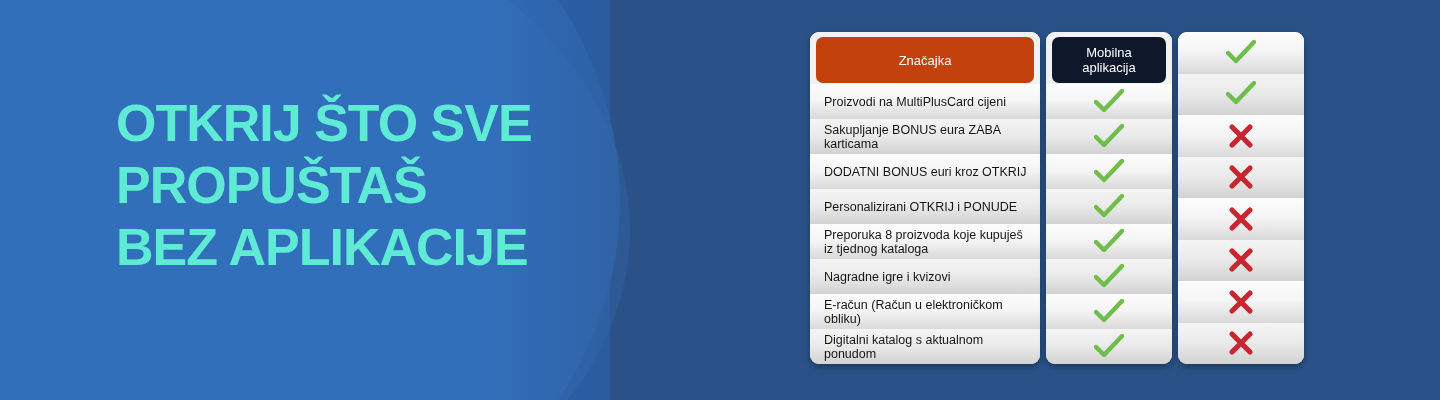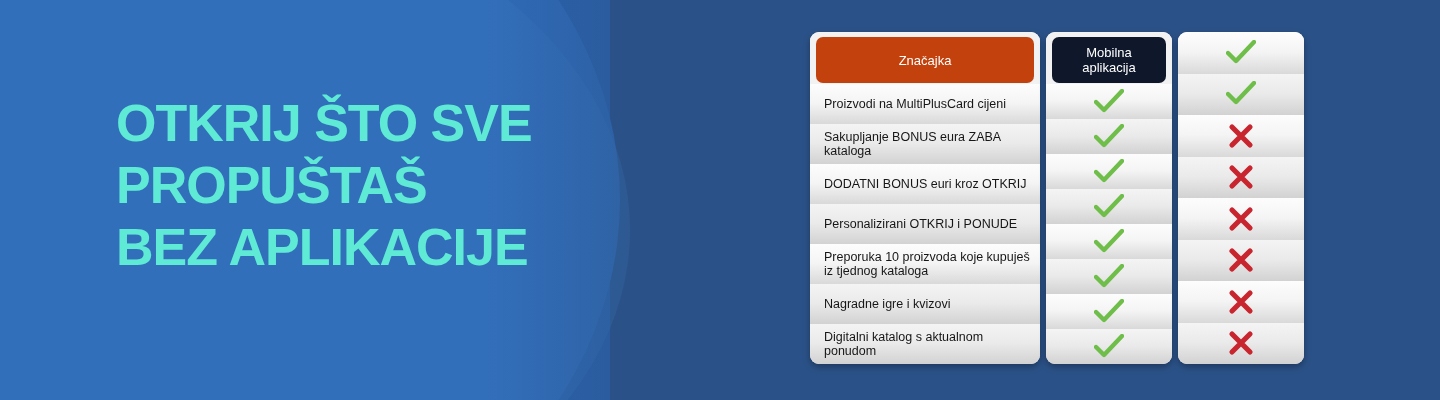--- a/index.html
+++ b/index.html
@@ -143,25 +143,26 @@
     <span class="hl-line">BEZ APLIKACIJE</span>
   </div>
 
   <div class="table-wrap" id="comparison-table">
       <div class="col col-feature">
         <div class="col-head">
           <div class="pill" style="background: #c2410c;">Značajka</div>
         </div>
         <div class="col-body">
           <div class="cell cell-feature">Proizvodi na MultiPlusCard cijeni</div>
-          <div class="cell alt cell-feature">Sakupljanje BONUS eura ZABA kataloga</div>
+          <div class="cell alt cell-feature">Sakupljanje BONUS eura ZABA karticama</div>
           <div class="cell cell-feature">DODATNI BONUS euri kroz OTKRIJ</div>
           <div class="cell alt cell-feature">Personalizirani OTKRIJ i PONUDE</div>
-          <div class="cell cell-feature">Preporuka 10 proizvoda koje kupuješ iz tjednog kataloga</div>
+          <div class="cell cell-feature">Preporuka 8 proizvoda koje kupuješ iz tjednog kataloga</div>
           <div class="cell alt cell-feature">Nagradne igre i kvizovi</div>
+          <div class="cell cell-feature">E-račun (Račun u elektroničkom obliku)</div>
           <div class="cell alt cell-feature">Digitalni katalog s aktualnom ponudom</div>
         </div>
       </div>
       <div class="col col-check">
         <div class="col-head">
           <div class="pill" style="background: #0f172a;">Mobilna aplikacija</div>
         </div>
         <div class="col-body">
           <div class="cell cell-mark">
             <svg class="mark-svg" width="30" height="26" viewBox="0 0 30 26">

